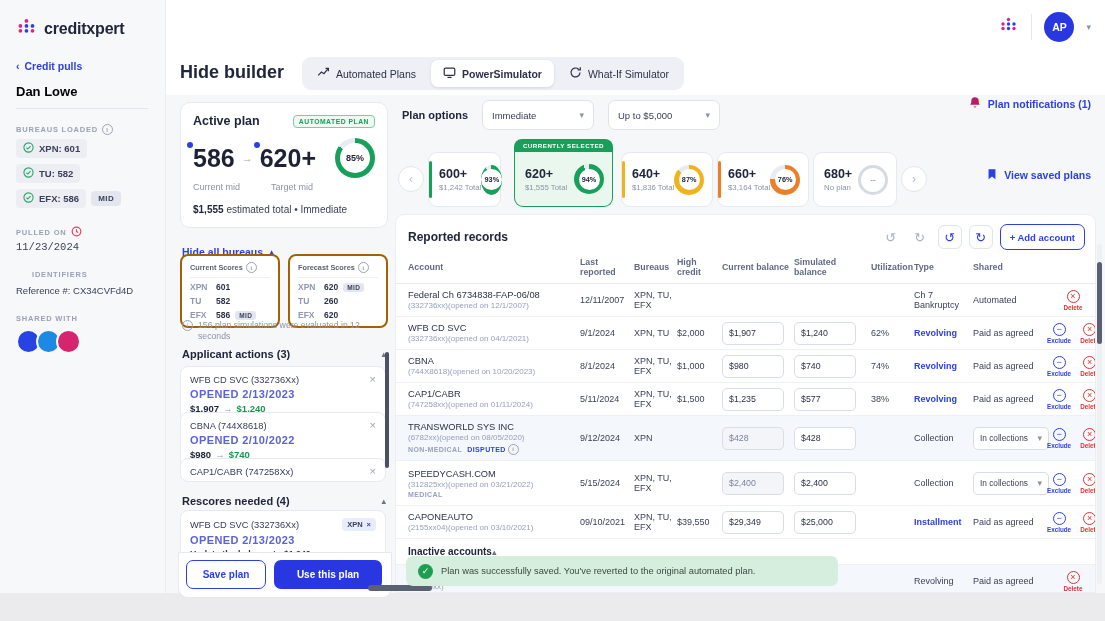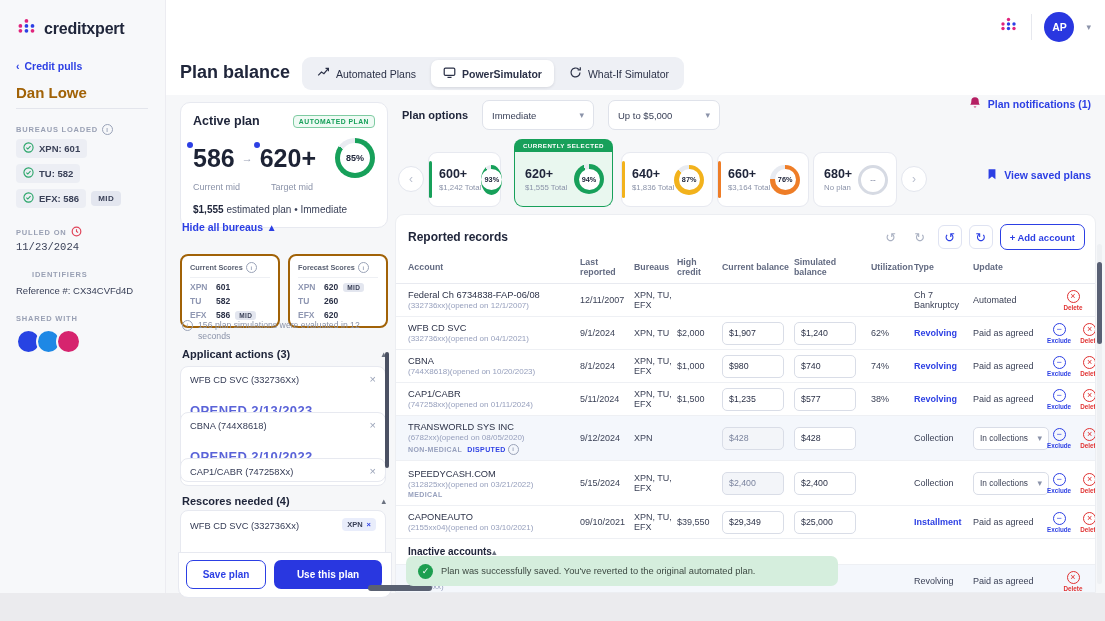--- a/index.html
+++ b/index.html
@@ -2,21 +2,21 @@
 <html><head>
 <meta charset="utf-8">
 <style>
   html,body{margin:0;padding:0;background:#ebebee;font-family:"Liberation Sans",sans-serif;}
   #app{position:relative;width:1105px;height:621px;background:#ffffff;overflow:hidden;}
   
   .sidebar{position:absolute;left:0;top:0;width:166px;height:593px;background:#f7f8fa;border-right:1px solid #ececf1;box-sizing:border-box;}
   .logo{position:absolute;left:16px;top:16px;display:flex;align-items:center;gap:6px;}
   .logo-text{font-size:16px;font-weight:bold;color:#20263b;letter-spacing:-0.2px;}
   .back-link{position:absolute;left:16px;top:60px;color:#2c3fe4;font-size:10.5px;font-weight:bold;display:flex;gap:5px;align-items:center;cursor:pointer;}
-  .client-name{position:absolute;left:16px;top:84px;font-size:15px;font-weight:bold;color:#a16207;}
+  .client-name{position:absolute;left:16px;top:84px;font-size:13px;font-weight:bold;color:#000000;}
   .side-divider{position:absolute;left:16px;top:108px;width:132px;height:1px;background:#e3e5ec;}
   .side-label{font-size:7.5px;font-weight:bold;letter-spacing:.8px;color:#99a0b4;text-transform:uppercase;display:flex;align-items:center;gap:4px;}
   .lbl-bureaus{position:absolute;left:16px;top:124px;}
   .badge-col{position:absolute;left:16px;top:139px;display:flex;flex-direction:column;gap:6px;}
   .bureau-badge{display:flex;align-items:center;gap:5px;}
   .pill{display:inline-flex;align-items:center;gap:5px;background:#eceef4;border-radius:4px;padding:3px 7px;font-size:9.5px;font-weight:bold;color:#3a4158;}
   .pill.mid-pill{background:#e3e6ef;font-size:8px;letter-spacing:.5px;}
   .lbl-pulled{position:absolute;left:16px;top:226px;}
   .pulled-date{position:absolute;left:16px;top:241px;font-size:10.5px;color:#3a4158;font-family:Liberation Mono, monospace;}
   .lbl-ident{position:absolute;left:32px;top:270px;}
@@ -51,37 +51,37 @@
   .ring{border-radius:50%;display:flex;align-items:center;justify-content:center;}
   .ring .inner{background:#fff;border-radius:50%;display:flex;align-items:center;justify-content:center;font-weight:bold;color:#20263b;}
   .ring-lg{width:40px;height:40px;margin-left:auto;}
   .ring-lg .inner{width:30px;height:30px;font-size:9px;}
   .ap-sub{display:flex;margin-top:4px;}
   .ap-sub span{font-size:9px;color:#8b93a9;}
   .ap-sub .s1{width:64px;}
   .ap-sub .s2{margin-left:14px;}
   .ap-estimate{margin-top:12px;font-size:10px;color:#3a4158;}
   .ap-estimate b{color:#20263b;}
-  .hide-bureaus{position:absolute;left:182px;top:221px;color:#2c3fe4;font-size:10.5px;font-weight:bold;display:flex;gap:6px;align-items:center;cursor:pointer;}
+  .hide-bureaus{position:absolute;left:182px;top:246px;color:#2c3fe4;font-size:10.5px;font-weight:bold;display:flex;gap:6px;align-items:center;cursor:pointer;}
   .score-panels{position:absolute;left:180px;top:254px;width:208px;display:flex;gap:8px;}
   .score-panel{flex:1;background:#fff;border:2px solid #a16207;border-radius:8px;padding:6px 8px;box-sizing:border-box;}
   .sp-title{font-size:7.3px;font-weight:bold;color:#5a6173;display:flex;align-items:center;gap:3px;border-bottom:1px solid #eef0f4;padding-bottom:4px;white-space:nowrap;}
   .sp-row{display:flex;align-items:center;margin-top:4px;font-size:8.5px;}
   .sp-code{width:26px;color:#8f97b2;font-weight:bold;}
   .sp-val{color:#2b3147;font-weight:bold;}
   .sp-mid{margin-left:5px;background:#e3e6ef;border-radius:3px;padding:1px 4px;font-size:6.5px;font-weight:bold;color:#3a4158;letter-spacing:.4px;}
   .sim-note{position:absolute;left:182px;top:320px;width:200px;display:flex;gap:5px;font-size:8.7px;color:#8b93a9;line-height:1.3;}
   .section-head{position:absolute;width:204px;display:flex;justify-content:space-between;align-items:center;}
   .section-head .t{font-size:11px;font-weight:bold;color:#20263b;}
   .section-head .c{color:#6b7280;font-size:9px;cursor:pointer;}
   .action-card{position:absolute;left:180px;width:206px;background:#fff;border:1px solid #e7e9f0;border-radius:8px;padding:7px 9px;box-sizing:border-box;}
-  .ac-head{display:flex;justify-content:space-between;align-items:flex-end;}
+  .ac-head{display:flex;justify-content:space-between;align-items:center;}
   .ac-name{font-size:9.3px;color:#343b55;}
   .ac-close{color:#9aa3b8;font-size:11px;line-height:1;cursor:pointer;}
-  .ac-opened{font-size:13px;font-weight:bold;letter-spacing:.4px;color:#5a63d8;margin-top:18px;}
+  .ac-opened{font-size:11px;font-weight:bold;letter-spacing:.4px;color:#5a63d8;margin-top:3px;}
   .ac-amts{margin-top:3px;font-size:9.5px;font-weight:bold;color:#20263b;}
   .ac-amts .arr{color:#9aa0b5;font-weight:normal;padding:0 4px;}
   .ac-amts .to{color:#119a4e;}
   .ac-chip{background:#e9edfb;border-radius:4px;padding:2px 5px;font-size:7.5px;font-weight:bold;color:#3a4158;display:flex;gap:4px;align-items:center;}
   .ac-chip .x{color:#2c3fe4;cursor:pointer;}
   .ac-note{margin-top:3px;font-size:8.8px;font-weight:bold;color:#2b3147;}
   .left-scrollbar{position:absolute;left:385px;top:352px;width:4px;height:116px;background:#4b5163;border-radius:2px;cursor:pointer;}
   .btn-strip{position:absolute;left:178px;top:552px;width:212px;height:44px;background:#fff;border:1px solid #e7e9f0;border-radius:0 0 10px 10px;}
   .plan-btns{position:absolute;left:186px;top:560px;width:196px;display:flex;gap:8px;}
   .btn{border-radius:7px;font-size:10px;font-weight:bold;height:29px;display:flex;align-items:center;justify-content:center;cursor:pointer;box-sizing:border-box;}
@@ -235,21 +235,21 @@
           <circle cx="9.5" cy="9" r="1.7" fill="#2c3fe4"></circle>
           <circle cx="9.5" cy="13.5" r="1.7" fill="#2c3fe4"></circle>
           <circle cx="15" cy="9" r="1.7" fill="#2c3fe4"></circle>
           <circle cx="15" cy="13.5" r="1.7" fill="#e0247c"></circle>
         </svg></span>
     <span class="top-divider"></span>
     <span class="avatar">AP</span>
     <span class="caret">▾</span>
   </div>
 
-  <div class="page-title">Plan balance</div>
+  <div class="page-title">Hide builder</div>
   <div class="tabbar" id="tabbar">
       <div class="tab">
         <span><svg viewBox="0 0 16 16" width="13" height="13">
             <path d="M1.5 11.5l4-4 3 2 5.5-6.5" fill="none" stroke="#2b3147" stroke-width="1.5"></path>
             <path d="M10.5 3h3.5v3.5" fill="none" stroke="#2b3147" stroke-width="1.5"></path>
           </svg></span>
         <span>Automated Plans</span>
       </div>
       <div class="tab active">
         <span><svg viewBox="0 0 16 16" width="13" height="13">
@@ -285,21 +285,21 @@
       <span class="big-score"><span class="blue-dot"></span><span>620+</span></span>
       <span class="ring ring-lg" id="ap-ring" style="background: conic-gradient(rgb(23, 160, 90) 85%, rgb(232, 235, 241) 0deg);">
           <span class="inner">85%</span>
         </span>
     </div>
     <div class="ap-sub">
       <span class="s1">Current mid</span>
       <span class="s2">Target mid</span>
     </div>
     <div class="ap-estimate">
-      <b>$1,555</b> <span>estimated plan • Immediate</span>
+      <b>$1,555</b> <span>estimated total • Immediate</span>
     </div>
   </div>
 
   <div class="hide-bureaus">
     <span>Hide all bureaus</span>
       <span>▴</span>
   </div>
   <div class="score-panels" id="score-panels">
       <div class="score-panel">
         <div class="sp-title">
@@ -488,21 +488,21 @@
     </div>
     <div class="t-grid t-header" id="thead">
         <span class="th">Account</span>
         <span class="th">Last reported</span>
         <span class="th">Bureaus</span>
         <span class="th">High credit</span>
         <span class="th">Current balance</span>
         <span class="th">Simulated balance</span>
         <span class="th">Utilization</span>
         <span class="th">Type</span>
-        <span class="th">Update</span>
+        <span class="th">Shared</span>
         <span class="th"></span>
       </div>
     <div id="tbody">
         <div class="t-grid t-row">
           <div class="td">
             <div class="acct-name">Federal Ch 6734838-FAP-06/08</div>
             <div class="acct-sub">(332736xx)(opened on 12/1/2007)</div>
           </div>
           <div class="td">12/11/2007</div>
           <div class="td">XPN, TU, EFX</div>

